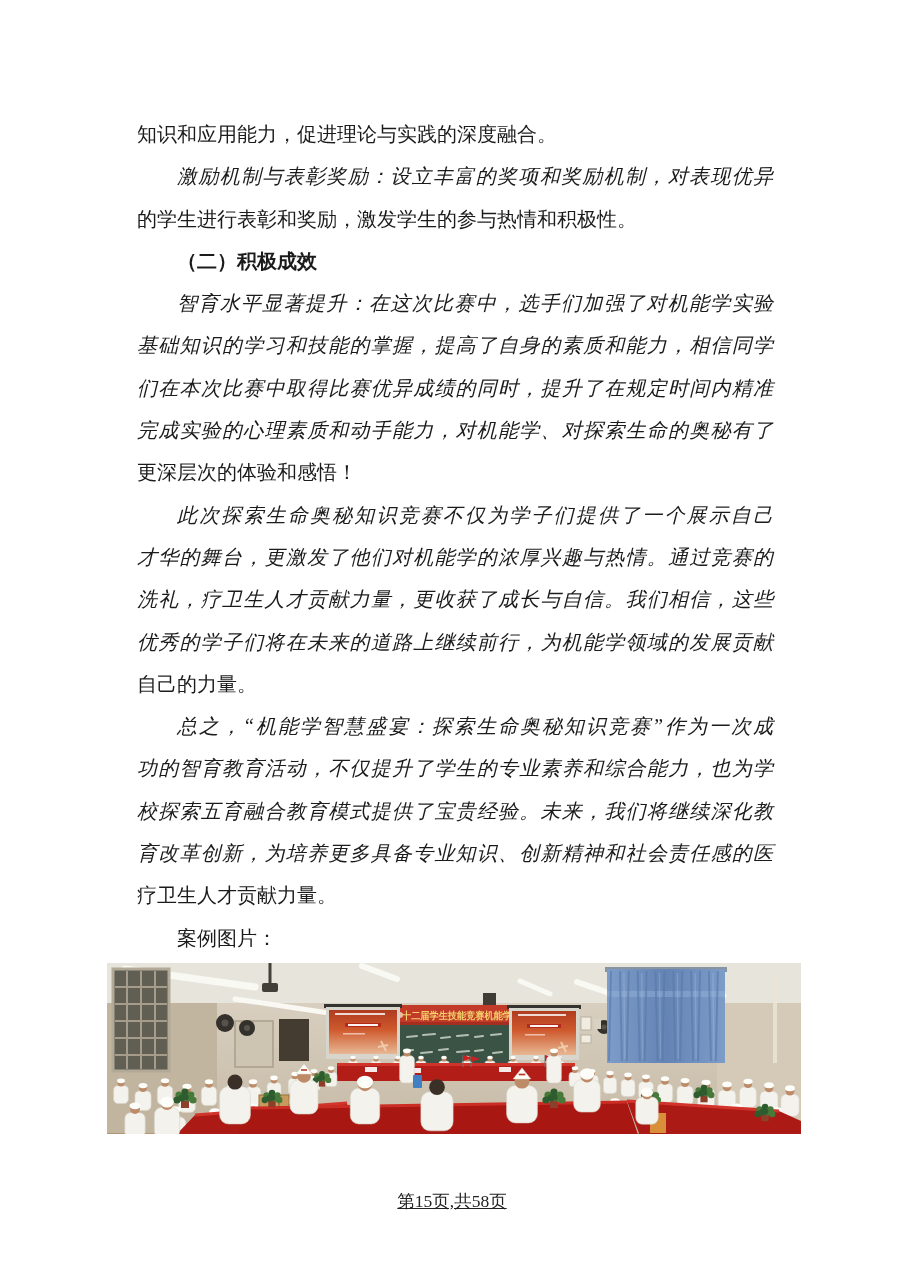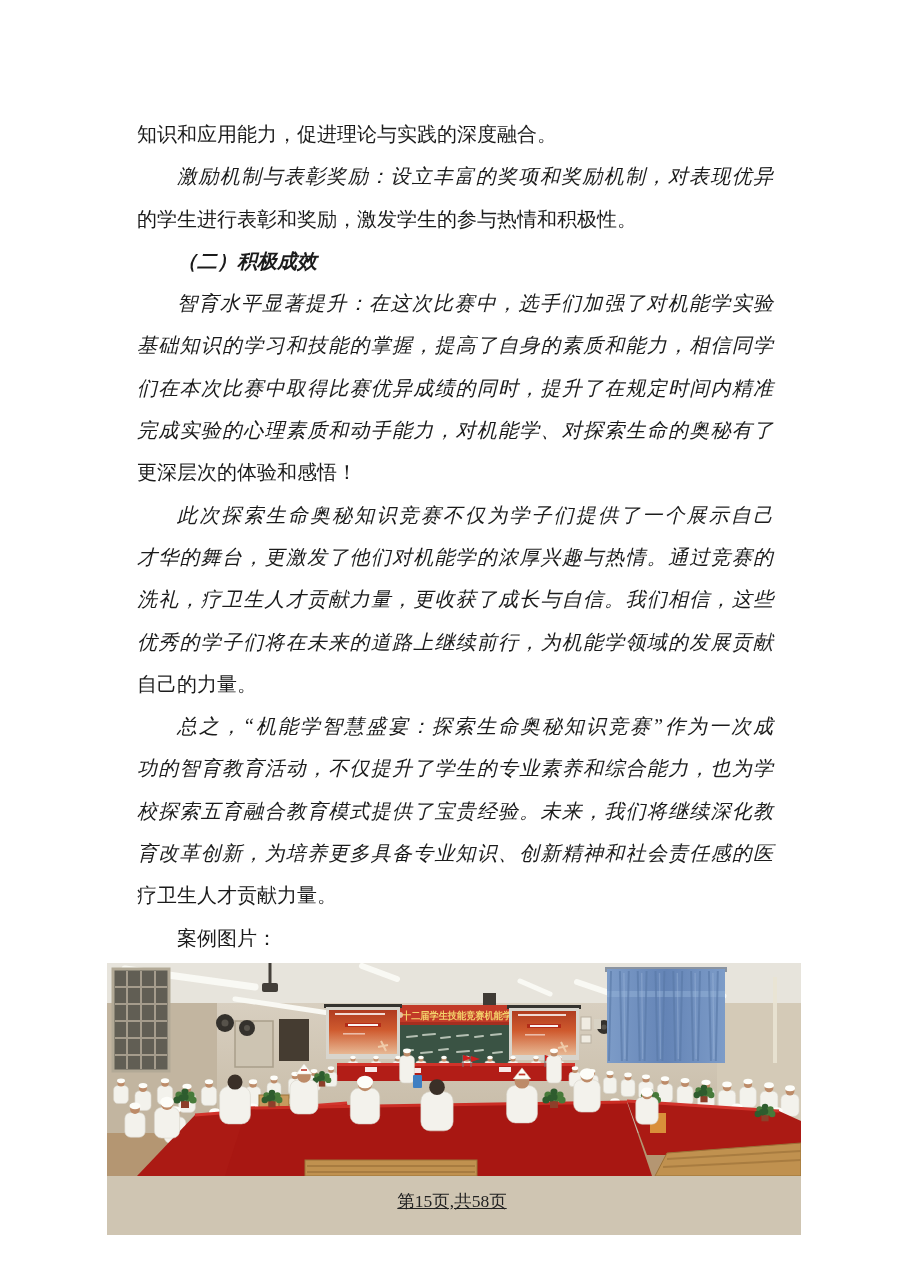--- a/index.html
+++ b/index.html
@@ -7,22 +7,22 @@
     width:904px;height:1280px;position:relative;background:#ffffff;overflow:hidden;
     font-family:"Liberation Serif","DejaVu Serif",serif;
   }
   .text-block{position:absolute;left:137px;top:113px;width:636px;}
   .line{
     height:42.3px;line-height:42.3px;font-size:20px;color:#1b1b1b;
     text-align:justify;white-space:nowrap;overflow:visible;
   }
   .line.fill{text-align-last:justify;white-space:normal;font-style:italic;}
   .line.indent{text-indent:2em;}
-  .line.bold{font-weight:bold;font-style:italic;}
-  .photo-wrap{position:absolute;left:107px;top:963px;width:694px;height:272px;overflow:hidden;background:#cfc5b2;}
+  .line.bold{font-weight:bold;}
+  .photo-wrap{position:absolute;left:107px;top:963px;width:694px;height:171px;overflow:hidden;background:#cfc5b2;}
   .footer{
     position:absolute;left:0;top:1189px;width:904px;text-align:center;
     font-size:17.5px;color:#222;text-decoration:underline;
   }
 </style>
 </head>
 <body>
 
 <div class="text-block">
     <div class="line">知识和应用能力，促进理论与实践的深度融合。</div>

